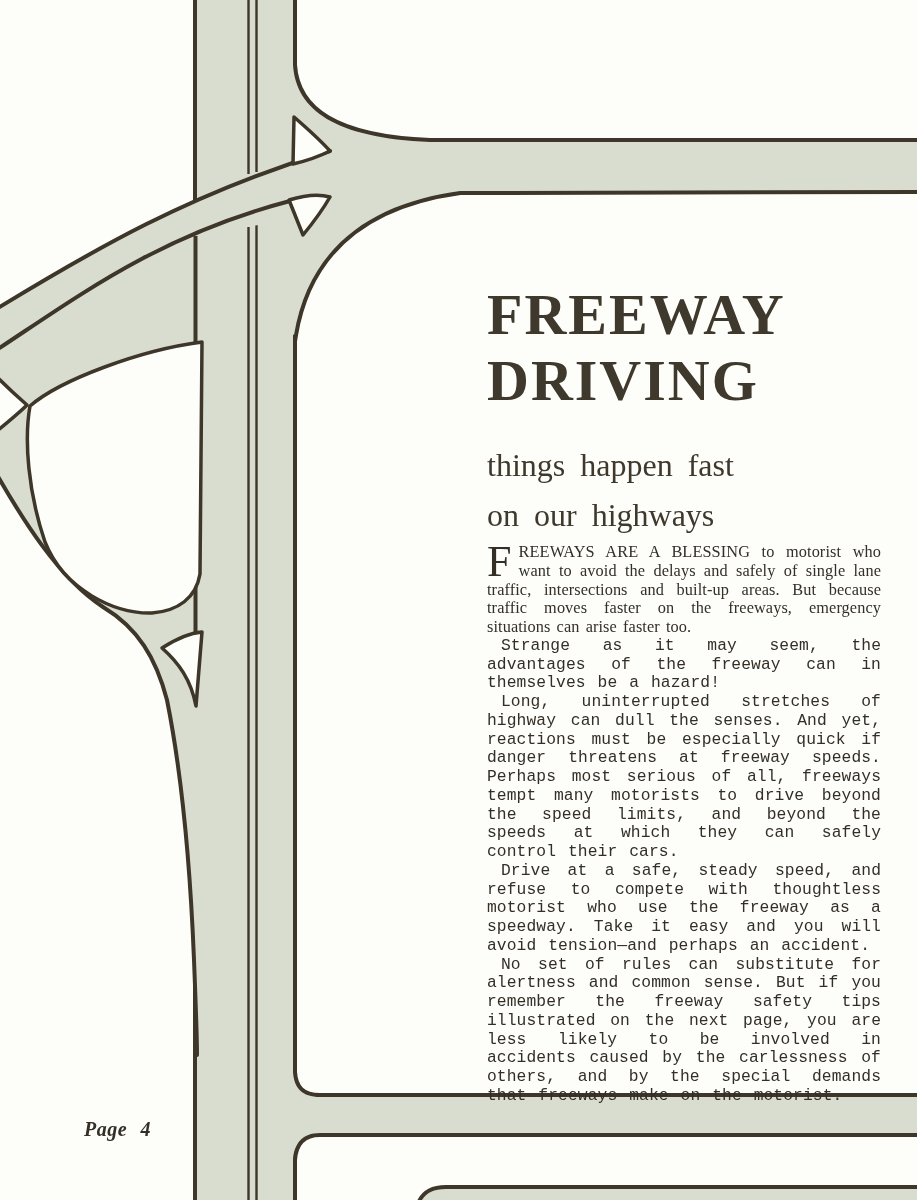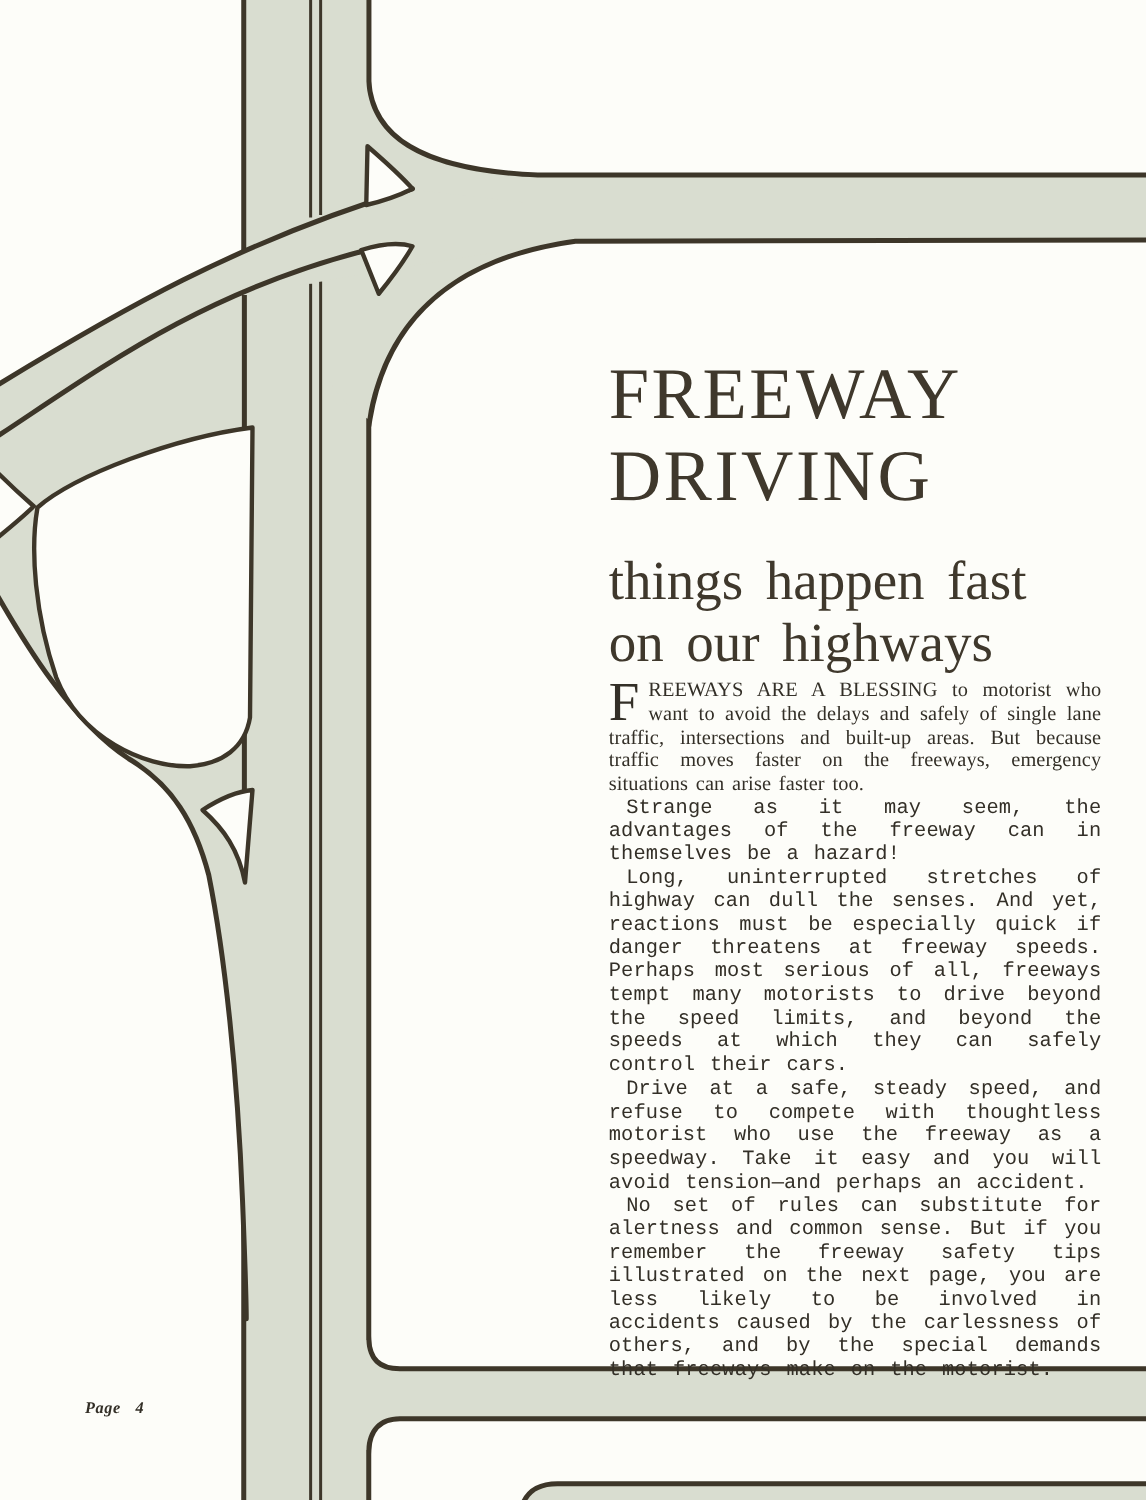--- a/index.html
+++ b/index.html
@@ -14,41 +14,41 @@
     width:917px;height:1200px;position:relative;overflow:hidden;
     background:var(--paper);
     font-family:"Liberation Serif", serif;
   }
   .stage{position:absolute;inset:0;}
   svg{position:absolute;left:0;top:0;}
   .text-col{
     position:absolute;left:487px;top:282px;width:398px;color:var(--title-ink);
   }
   .title-line{
-    font-size:58px;line-height:66px;letter-spacing:2px;font-weight:400;
+    font-size:58px;line-height:66px;letter-spacing:2px;font-weight:700;
     color:var(--title-ink);
   }
   .subtitle{
-    margin-top:26px;font-size:44px;line-height:50px;word-spacing:7px;
+    margin-top:26px;font-size:32px;line-height:50px;word-spacing:7px;
     color:var(--title-ink);
   }
   .body-copy{
     position:absolute;left:487px;top:543px;width:394px;
     font-size:16.3px;line-height:18.75px;color:var(--ink);
     text-align:justify;word-spacing:2px;letter-spacing:0.1px;
   }
   .body-copy p{margin:0;}
   .body-copy p + p{text-indent:14px;font-family:Liberation Mono, monospace;}
   .drop-cap{
     float:left;font-size:44px;line-height:34px;padding:2px 7px 0 0;
     font-weight:500;color:var(--ink);
   }
   .page-num{
-    position:absolute;left:68px;top:1118px;
-    font-size:13px;font-weight:bold;font-style:italic;word-spacing:8px;
+    position:absolute;left:84px;top:1118px;
+    font-size:20px;font-weight:bold;font-style:italic;word-spacing:8px;
     color:var(--ink);letter-spacing:0.5px;
   }
 </style>
 </head>
 <body>
 
 <div class="stage">
 
   <svg width="917" height="1200" viewBox="0 0 917 1200">
     <g fill="#d9ddd0" stroke="#3d3629">

